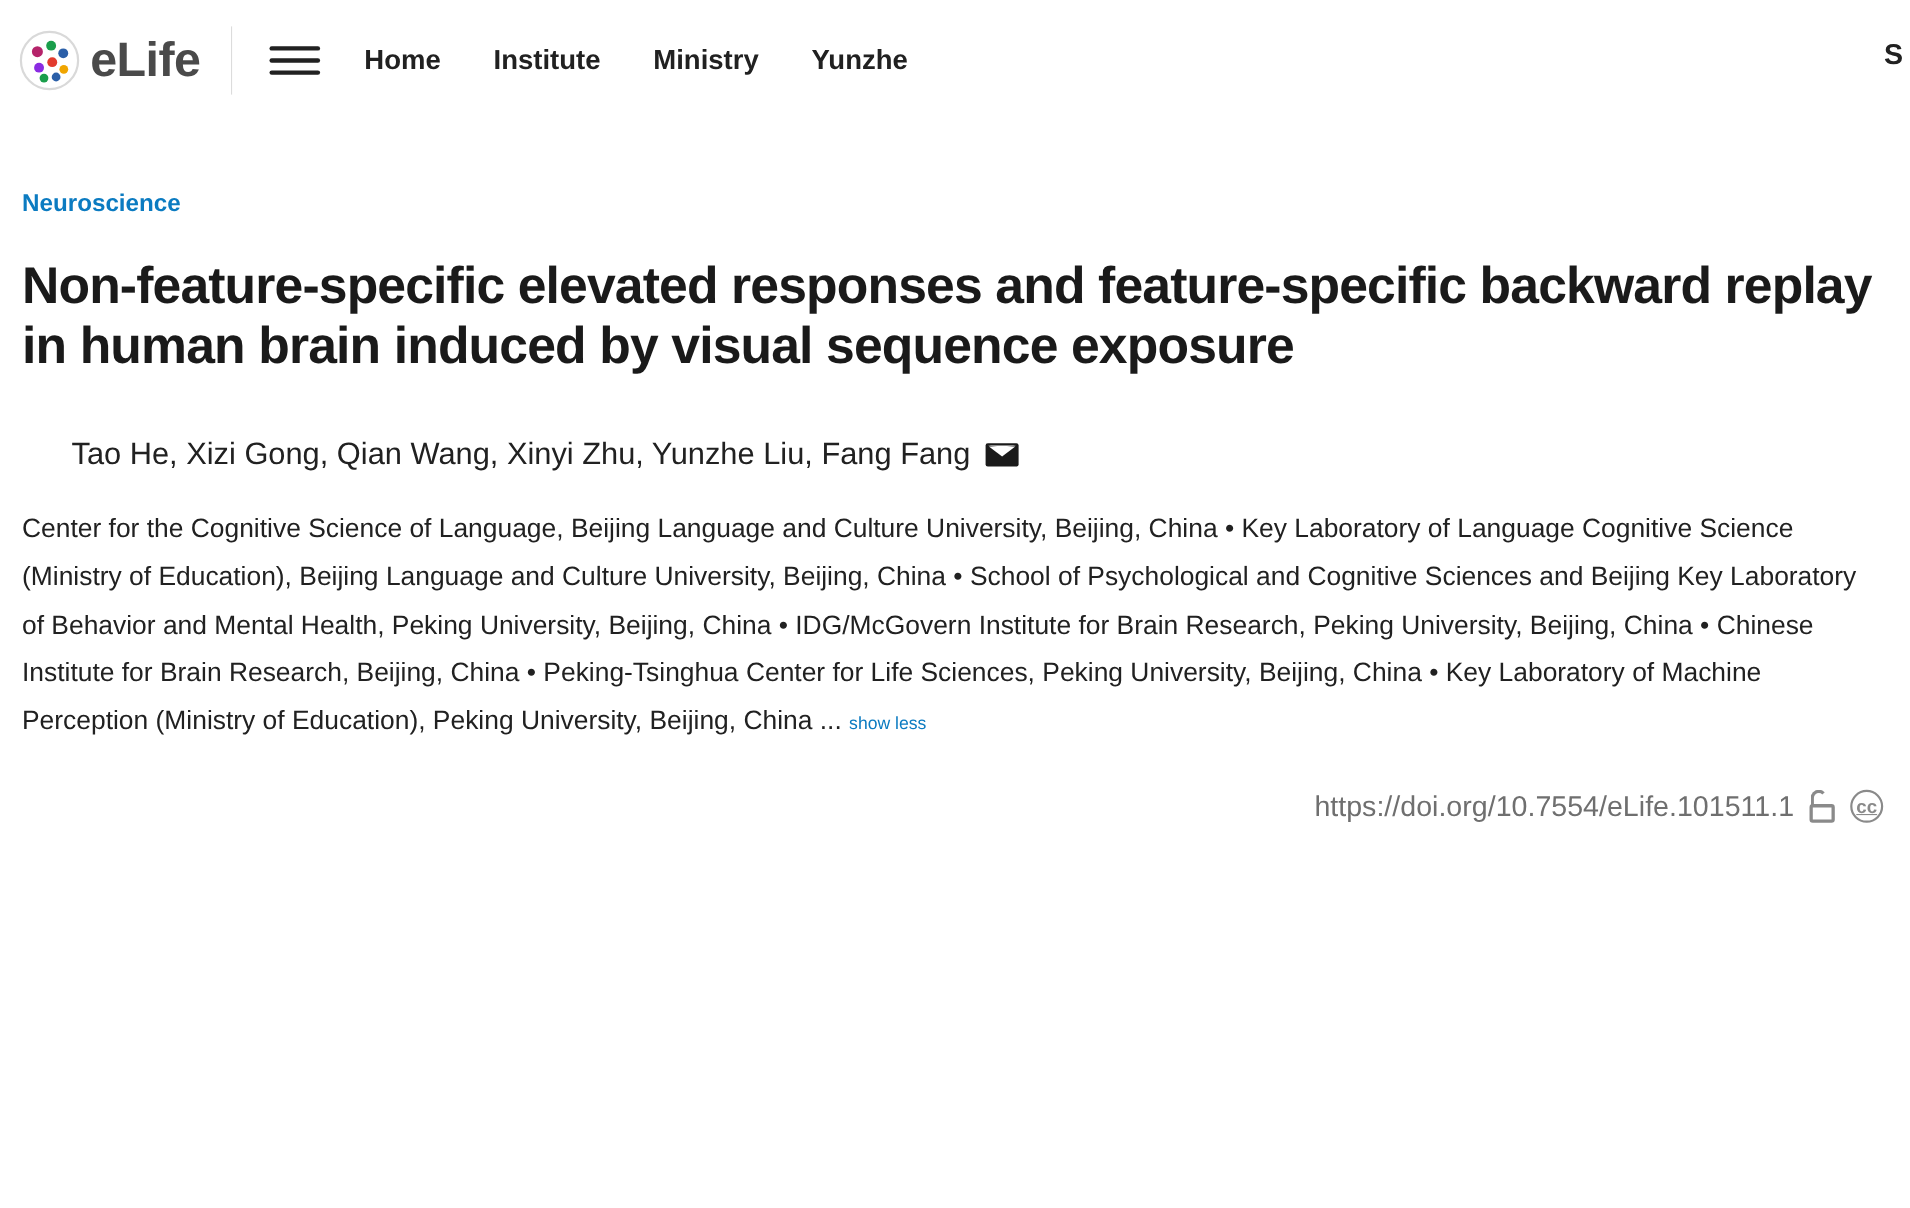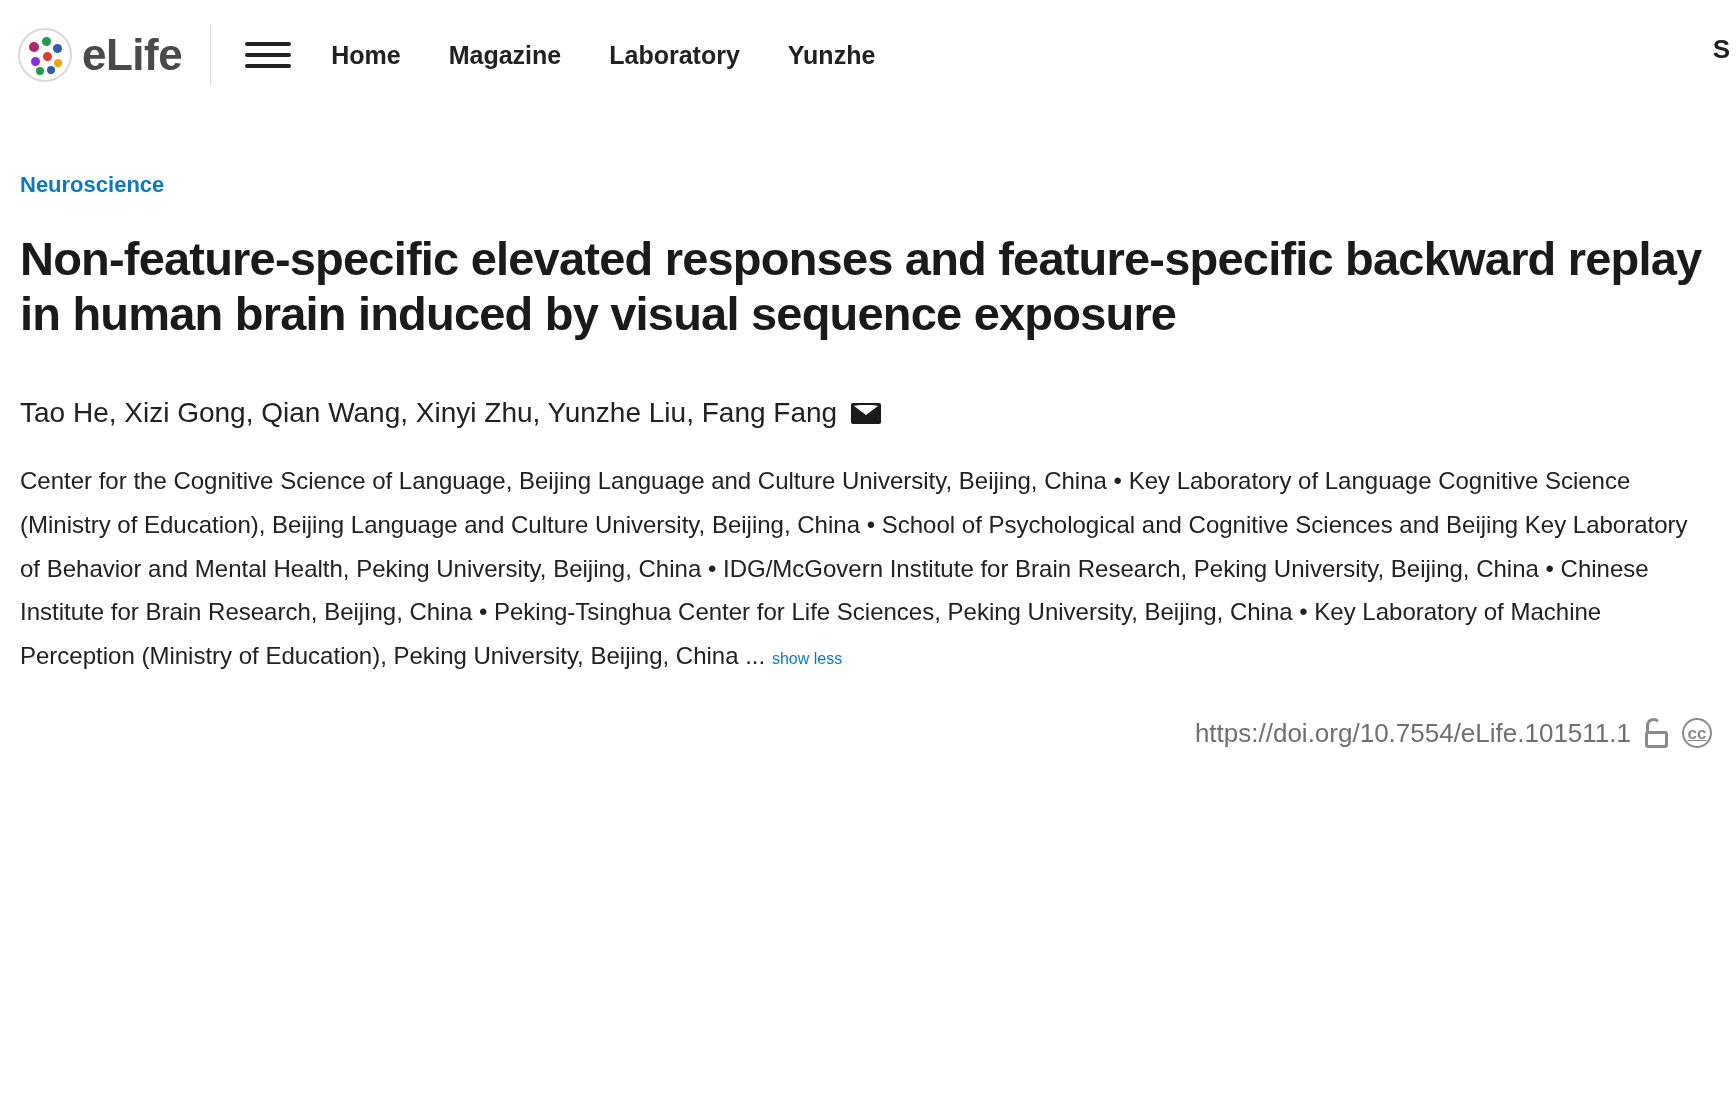--- a/index.html
+++ b/index.html
@@ -114,21 +114,21 @@
   .authors {
     font-size: 28px;
     line-height: 1.3;
     color: #212121;
     margin: 0 0 28px 0;
     display: flex;
     align-items: center;
     flex-wrap: wrap;
     gap: 10px;
   }
-  .authors-names { white-space: nowrap; }
+  .authors-names { white-space: nowrap; margin-left: 45px; }
   .mail-icon {
     display: inline-block;
     width: 30px;
     height: 21px;
     background: #1a1a1a;
     border-radius: 2px;
     position: relative;
     margin-left: 4px;
     flex: none;
   }
@@ -233,22 +233,22 @@
   <div class="divider-v"></div>
 
   <div class="hamburger">
     <span></span>
       <span></span>
       <span></span>
   </div>
 
   <nav class="nav">
     <a href="#">Home</a>
-    <a href="#">Magazine</a>
-    <a href="#">Laboratory</a>
+    <a href="#">Institute</a>
+    <a href="#">Ministry</a>
     <a href="#">Yunzhe</a>
   </nav>
 
   <div class="search-edge">S</div>
 </header>
 
 <main class="article">
 
   <a href="#" class="subject">Neuroscience</a>
 

